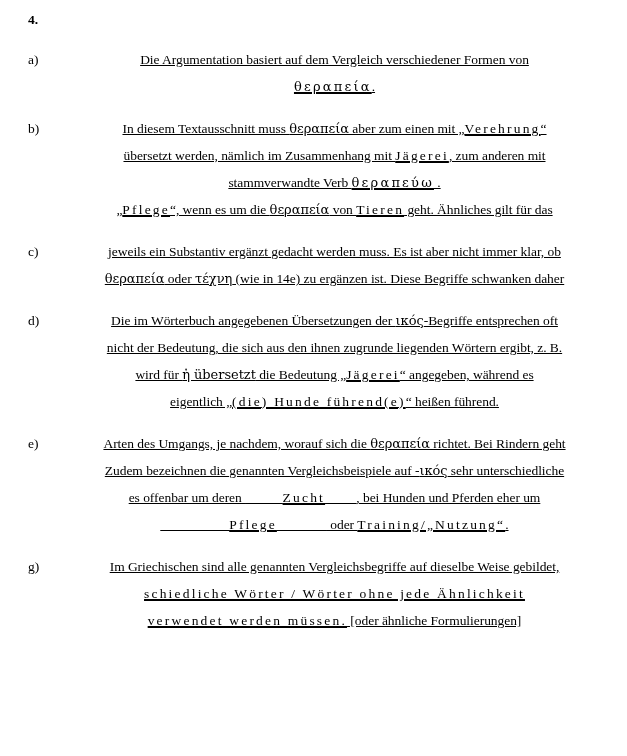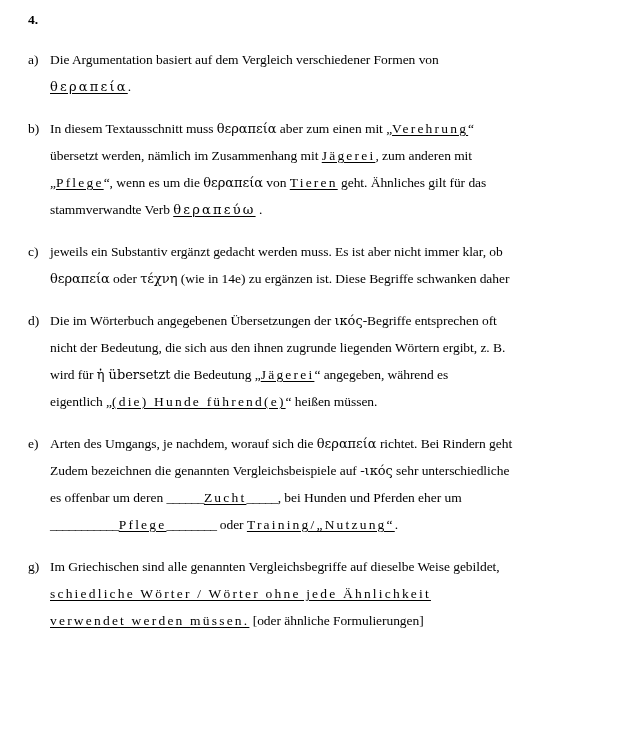--- a/index.html
+++ b/index.html
@@ -36,22 +36,23 @@
     flex: 0 0 auto;
     width: 22px;
     font-size: 13.5px;
     line-height: 27px;
     text-align: left;
   }
   .item-body {
     flex: 1 1 auto;
     font-size: 13.5px;
     line-height: 27px;
-    text-align: left;
+    text-align: center;
     letter-spacing: -0.05px;
+    text-decoration: underline;
   }
   .line {
     white-space: nowrap;
   }
   
   .sp {
     letter-spacing: 2.2px;
     margin-top: 36px;
   }
   .u {
@@ -85,38 +86,38 @@
         <div class="item-body">
           <div class="line"><span>Die Argumentation basiert auf dem Vergleich verschiedener Formen von</span></div>
           <div class="line"><span class="gk-sp u">θεραπεία</span><span>.</span></div>
         </div>
       </div>
       <div class="item">
         <div class="item-marker">b)</div>
         <div class="item-body">
           <div class="line"><span>In diesem Textausschnitt muss </span><span class="gk">θεραπεία</span><span> aber zum einen mit „</span><span class="sp u">Verehrung</span><span>“</span></div>
           <div class="line"><span>übersetzt werden, nämlich im Zusammenhang mit </span><span class="sp u">Jägerei</span><span>, zum anderen mit</span></div>
+          <div class="line"><span>stammverwandte Verb </span><span class="gk-sp u">θεραπεύω</span><span> .</span></div>
           <div class="line"><span>„</span><span class="sp u">Pflege</span><span>“, wenn es um die </span><span class="gk">θεραπεία</span><span> von </span><span class="sp u">Tieren</span><span> geht. Ähnliches gilt für das</span></div>
-          <div class="line"><span>stammverwandte Verb </span><span class="gk-sp u">θεραπεύω</span><span> .</span></div>
         </div>
       </div>
       <div class="item">
         <div class="item-marker">c)</div>
         <div class="item-body">
           <div class="line"><span>jeweils ein Substantiv ergänzt gedacht werden muss. Es ist aber nicht immer klar, ob</span></div>
           <div class="line"><span class="gk">θεραπεία</span><span> oder </span><span class="gk">τέχνη</span><span> (wie in 14e) zu ergänzen ist. Diese Begriffe schwanken daher</span></div>
         </div>
       </div>
       <div class="item">
         <div class="item-marker">d)</div>
         <div class="item-body">
           <div class="line"><span>Die im Wörterbuch angegebenen Übersetzungen der </span><span class="gk">ικός</span><span>-Begriffe entsprechen oft</span></div>
           <div class="line"><span>nicht der Bedeutung, die sich aus den ihnen zugrunde liegenden Wörtern ergibt, z. B.</span></div>
           <div class="line"><span>wird für </span><span class="gk">ἡ übersetzt</span><span> die Bedeutung „</span><span class="sp u">Jägerei</span><span>“ angegeben, während es</span></div>
-          <div class="line"><span>eigentlich „</span><span class="sp u">(die) Hunde führend(e)</span><span>“ heißen müssen.</span></div>
+          <div class="line"><span>eigentlich „</span><span class="sp u">(die) Hunde führend(e)</span><span>“ heißen führend.</span></div>
         </div>
       </div>
       <div class="item">
         <div class="item-marker">e)</div>
         <div class="item-body">
           <div class="line"><span>Arten des Umgangs, je nachdem, worauf sich die </span><span class="gk">θεραπεία</span><span> richtet. Bei Rindern geht</span></div>
           <div class="line"><span>Zudem bezeichnen die genannten Vergleichsbeispiele auf -</span><span class="gk">ικός</span><span> sehr unterschiedliche</span></div>
           <div class="line"><span>es offenbar um deren </span><span class="blank">______</span><span class="sp u">Zucht</span><span class="blank">_____</span><span>, bei Hunden und Pferden eher um</span></div>
           <div class="line"><span class="blank">___________</span><span class="sp u">Pflege</span><span class="blank">________</span><span> oder </span><span class="sp u">Training/„Nutzung“</span><span>.</span></div>
         </div>

